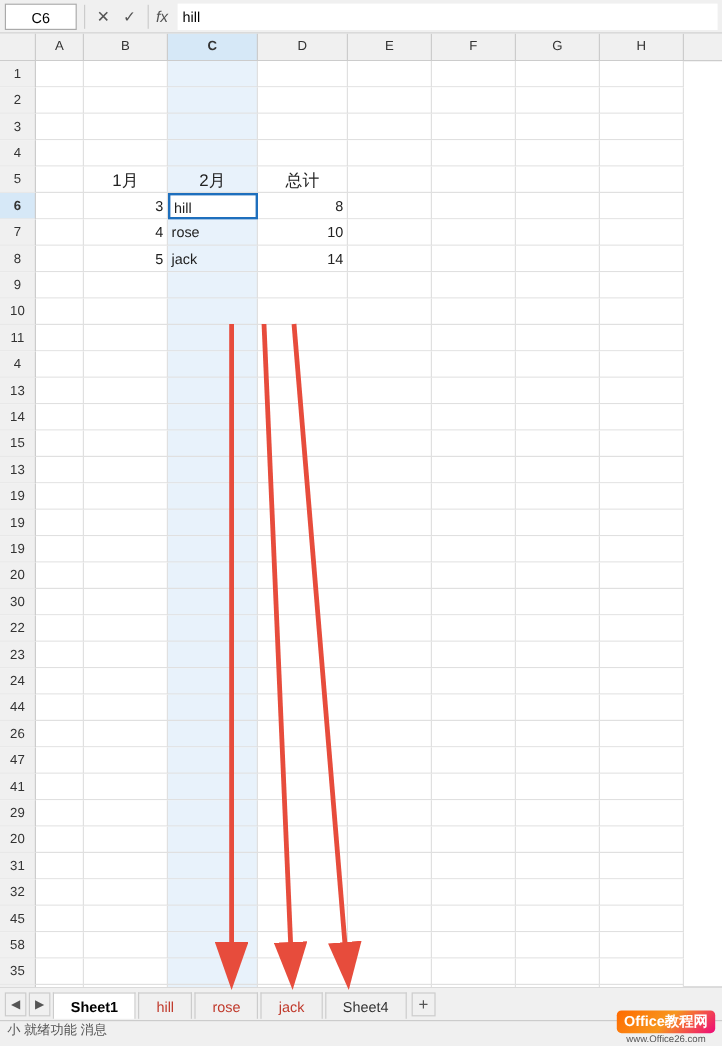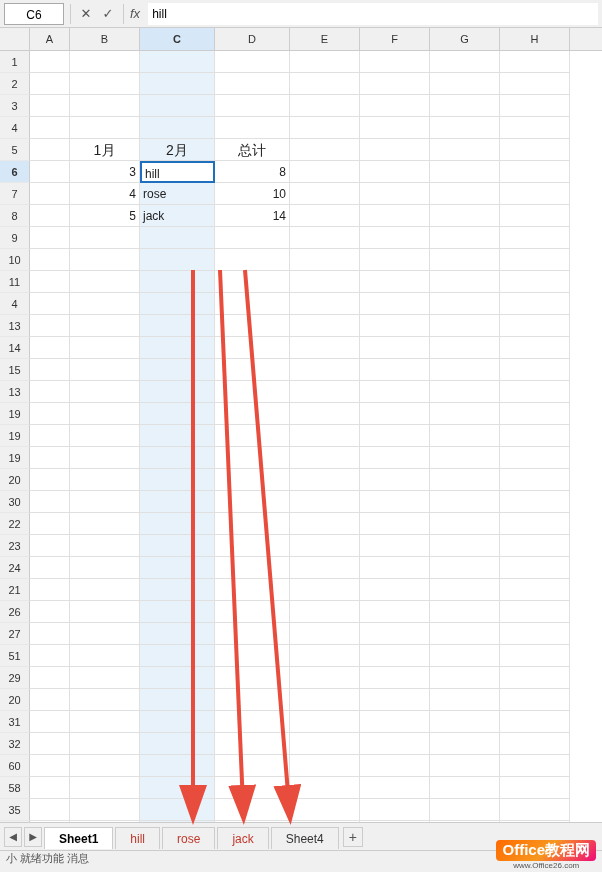--- a/index.html
+++ b/index.html
@@ -314,29 +314,29 @@
           <div class="row-num">15</div>
           <div class="row-num">13</div>
           <div class="row-num">19</div>
           <div class="row-num">19</div>
           <div class="row-num">19</div>
           <div class="row-num">20</div>
           <div class="row-num">30</div>
           <div class="row-num">22</div>
           <div class="row-num">23</div>
           <div class="row-num">24</div>
-          <div class="row-num">21</div>
+          <div class="row-num">44</div>
           <div class="row-num">26</div>
-          <div class="row-num">27</div>
-          <div class="row-num">51</div>
+          <div class="row-num">47</div>
+          <div class="row-num">41</div>
           <div class="row-num">29</div>
           <div class="row-num">20</div>
           <div class="row-num">31</div>
           <div class="row-num">32</div>
-          <div class="row-num">60</div>
+          <div class="row-num">45</div>
           <div class="row-num">58</div>
           <div class="row-num">35</div>
           <div class="row-num">36</div>
         </div>
 
       <div class="grid-cells" id="grid-cells">
           <div class="grid-row">
             <div class="cell col-A" style="width: 40px; text-align: left;"></div>
             <div class="cell col-B" style="width: 70px; text-align: right;"></div>
             <div class="cell col-C active-col-bg" style="width: 75px; text-align: left;"></div>
@@ -710,21 +710,21 @@
     <div class="tab sheet-jack" style="color:#c0392b;">jack</div>
     <div class="tab">Sheet4</div>
     <div class="add-tab-btn">+</div>
     <div class="tab-spacer"></div>
   </div>
 
   <div class="status-bar">
     <span>小 就绪功能 消息</span>
 
     <div style="position:absolute; right:6px; bottom:2px; display:flex; flex-direction:column; align-items:center;">
-      <div style="background:linear-gradient(135deg,#ff6a00,#f7971e,#ee0979); border-radius:4px; padding:1px 6px; color:#fff; font-size:15px; font-weight:bold; white-space:nowrap;">Office教程网</div>
+      <div style="background:linear-gradient(135deg,#ff6a00,#f7971e,#ee0979); border-radius:4px; padding:1px 6px; color:#fff; font-size:12px; font-weight:bold; white-space:nowrap;">Office教程网</div>
       <div style="font-size:8px; color:#555;">www.Office26.com</div>
     </div>
   </div>
 
   <svg class="arrows-overlay" viewBox="0 0 602 872" xmlns="http://www.w3.org/2000/svg">
 
     <defs>
       <marker id="arrowhead1" markerWidth="10" markerHeight="7" refX="5" refY="3.5" orient="auto">
         <polygon points="0 0, 10 3.5, 0 7" fill="#e74c3c"></polygon>
       </marker>

